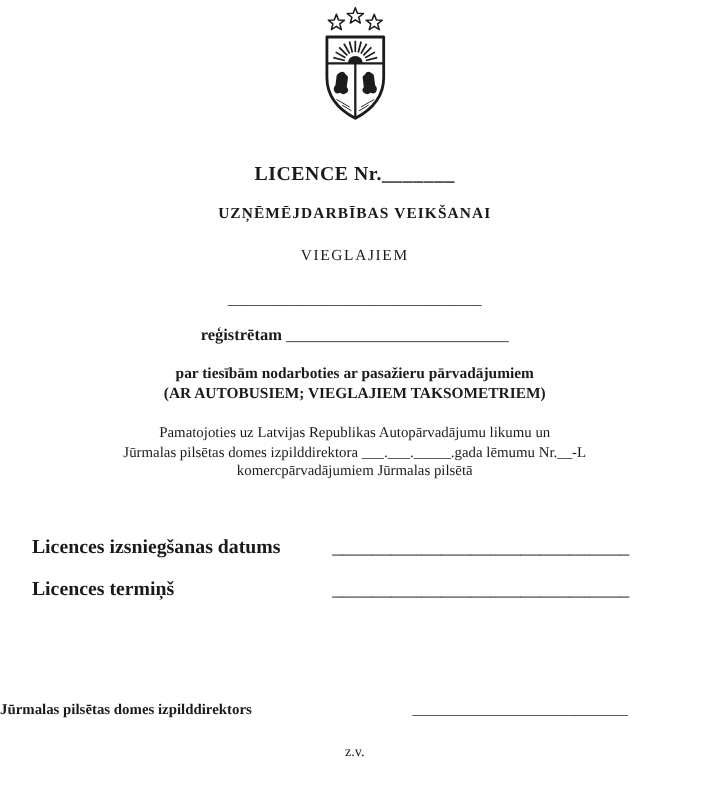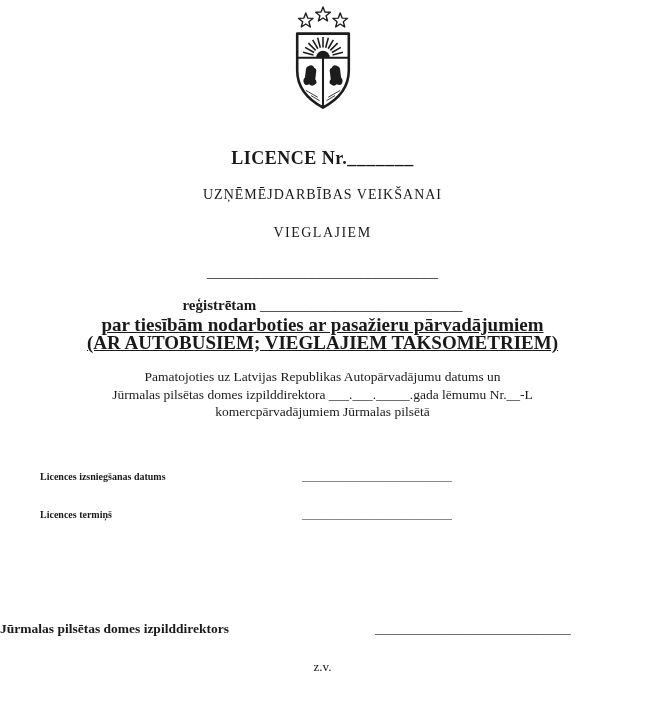--- a/index.html
+++ b/index.html
@@ -7,27 +7,27 @@
     width:645px;height:726px;overflow:hidden;position:relative;
     font-family:"Liberation Serif","DejaVu Serif",serif;
     color:#1a1a1a;font-size:13.5px;
   }
   .page{width:645px;height:726px;position:relative;}
   .center{text-align:center;}
   .bold{font-weight:bold;}
   .coa{margin-top:6px;text-align:center;}
   .coa svg{display:inline-block;}
   .title-line{margin-top:26px;font-size:18px;font-weight:bold;letter-spacing:.5px;text-align:center;}
-  .subtitle{margin-top:18px;font-size:14px;font-weight:normal;letter-spacing:1px;}
+  .subtitle{margin-top:18px;font-size:14px;font-weight:bold;letter-spacing:1px;}
   .issued{margin-top:22px;font-size:14px;letter-spacing:1.5px;}
   .name-blank{margin-top:24px;font-size:14px;letter-spacing:0;}
   .registered{margin-top:16px;font-size:15px;}
-  .purpose{margin-top:2px;font-size:19px;font-weight:bold;line-height:18px;text-decoration:underline;}
+  .purpose{margin-top:18px;font-size:14px;font-weight:bold;line-height:18px;}
   .body-par{margin-top:16px;font-size:13.5px;line-height:17.5px;}
-  .field-row{position:relative;margin-top:18px;padding-left:40px;height:20px;font-size:10px;}
+  .field-row{position:relative;margin-top:18px;padding-left:29px;height:20px;font-size:18px;}
   .field-row.first{margin-top:50px;}
   .field-row .label{font-weight:bold;}
   .field-row .blank{position:absolute;left:302px;top:0;}
   .sig-row{position:relative;margin-top:92px;height:20px;font-size:13.5px;}
   .sig-row .label{font-weight:bold;}
   .sig-row .blank{position:absolute;left:375px;top:0;}
   .seal{margin-top:18px;font-size:13px;}
   .blank{white-space:nowrap;}
 </style>
 </head>
@@ -93,21 +93,21 @@
     <span class="bold">reģistrētam</span>
     <span class="blank">___________________________</span>
   </div>
 
   <div class="purpose center">
     <div>par tiesībām nodarboties ar pasažieru pārvadājumiem</div>
     <div>(AR AUTOBUSIEM; VIEGLAJIEM TAKSOMETRIEM)</div>
   </div>
 
   <div class="body-par center">
-    <div>Pamatojoties uz Latvijas Republikas Autopārvadājumu datums un</div>
+    <div>Pamatojoties uz Latvijas Republikas Autopārvadājumu likumu un</div>
     <div>Jūrmalas pilsētas domes izpilddirektora ___.___._____.gada lēmumu Nr.__-L</div>
     <div>komercpārvadājumiem Jūrmalas pilsētā</div>
   </div>
 
   <div class="field-row first">
     <span class="label">Licences izsniegšanas datums</span>
     <span class="blank">______________________________</span>
   </div>
 
   <div class="field-row">

